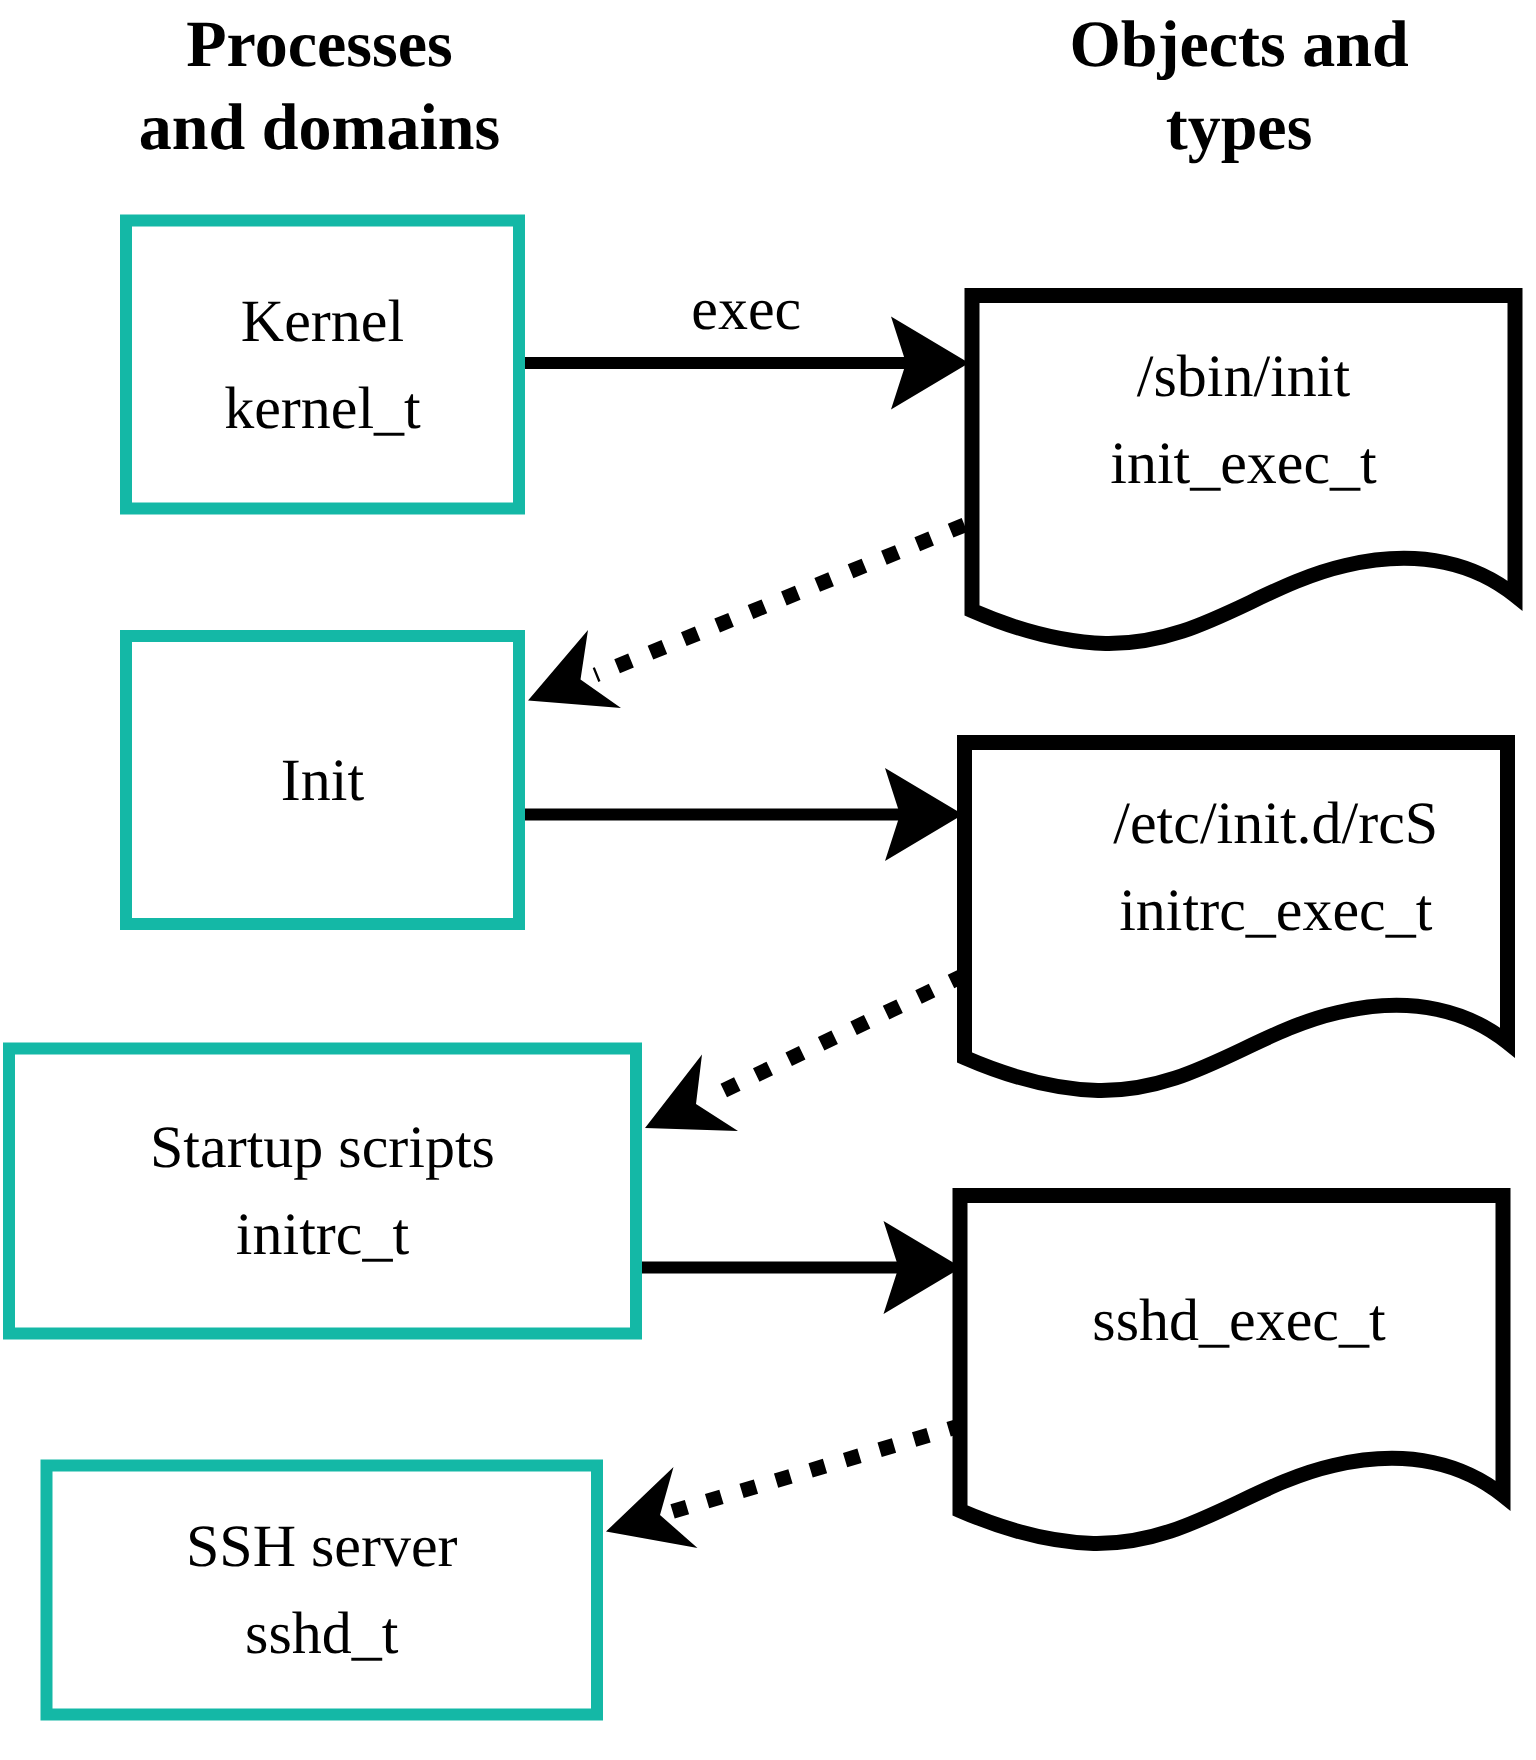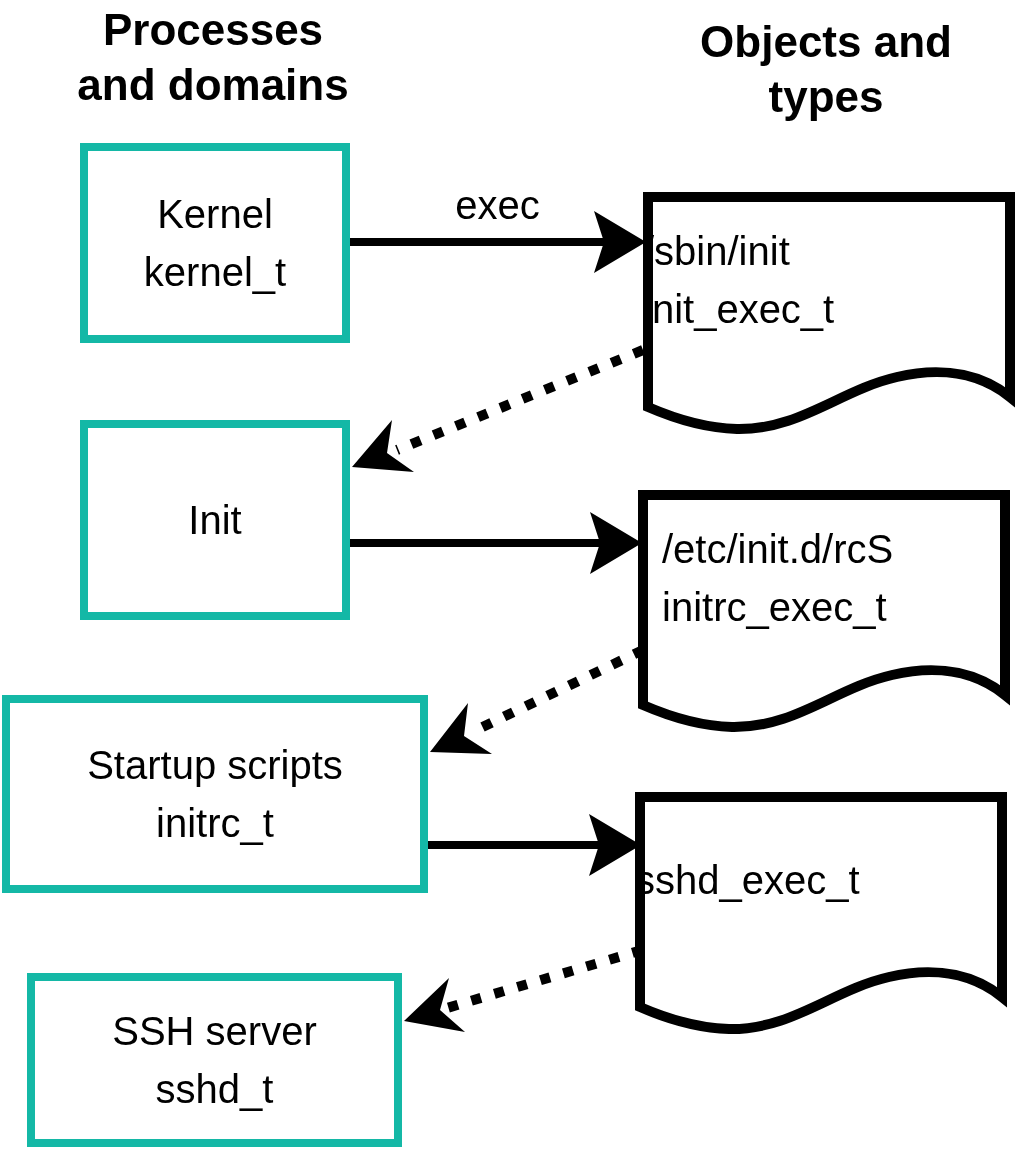--- a/index.html
+++ b/index.html
@@ -2,21 +2,21 @@
 <html><head>
 <meta charset="utf-8">
 <style>
   html, body { margin: 0; padding: 0; background: #ffffff; }
   .canvas {
     position: relative;
     width: 1024px;
     height: 1173px;
     background: #ffffff;
     color: #000000;
-    font-family: Liberation Sans, sans-serif;
+    font-family: Liberation Serif, serif;
     overflow: hidden;
   }
   .layer { position: absolute; left: 0; top: 0; }
   .doc { fill: #ffffff; stroke: #000000; stroke-width: 10; stroke-linejoin: miter; }
   .sline { stroke: #000000; stroke-width: 8; }
   .dline { stroke: #000000; stroke-width: 10; stroke-dasharray: 10 14; }
   .ahead { fill: #000000; stroke: none; }
   .hdr {
     position: absolute;
     text-align: center;
@@ -36,21 +36,21 @@
     justify-content: center;
     text-align: center;
     font-size: 40px;
     line-height: 58px;
     white-space: nowrap;
   }
   .dlabel {
     position: absolute;
     display: flex;
     flex-direction: column;
-    align-items: flex-start;
+    align-items: center;
     justify-content: center;
     text-align: center;
     font-size: 40px;
     line-height: 58px;
     white-space: nowrap;
     pointer-events: none;
   }
   .execlbl {
     position: absolute;
     font-size: 40px;
@@ -95,21 +95,21 @@
 
       <line class="dline" x1="642" y1="950" x2="447" y2="1008"></line>
       <polygon class="ahead" points="404,1021 449,978 440,1010 465,1032"></polygon>
     </g>
   </svg>
 
   <div class="hdr" style="left:43px; top:2px; width:340px;">
     <div>Processes</div>
     <div>and domains</div>
   </div>
-  <div class="hdr" style="left:656px; top:14px; width:340px;">
+  <div class="hdr" style="left:656px; top:2px; width:340px;">
     <div>Objects and</div>
     <div>types</div>
   </div>
 
   <div class="pbox" style="left:80px; top:143px; width:270px; height:200px;">
     <div>Kernel</div>
     <div>kernel_t</div>
   </div>
   <div class="pbox" style="left:80px; top:420px; width:270px; height:200px;align-items:center;">
     <div>Init</div>

